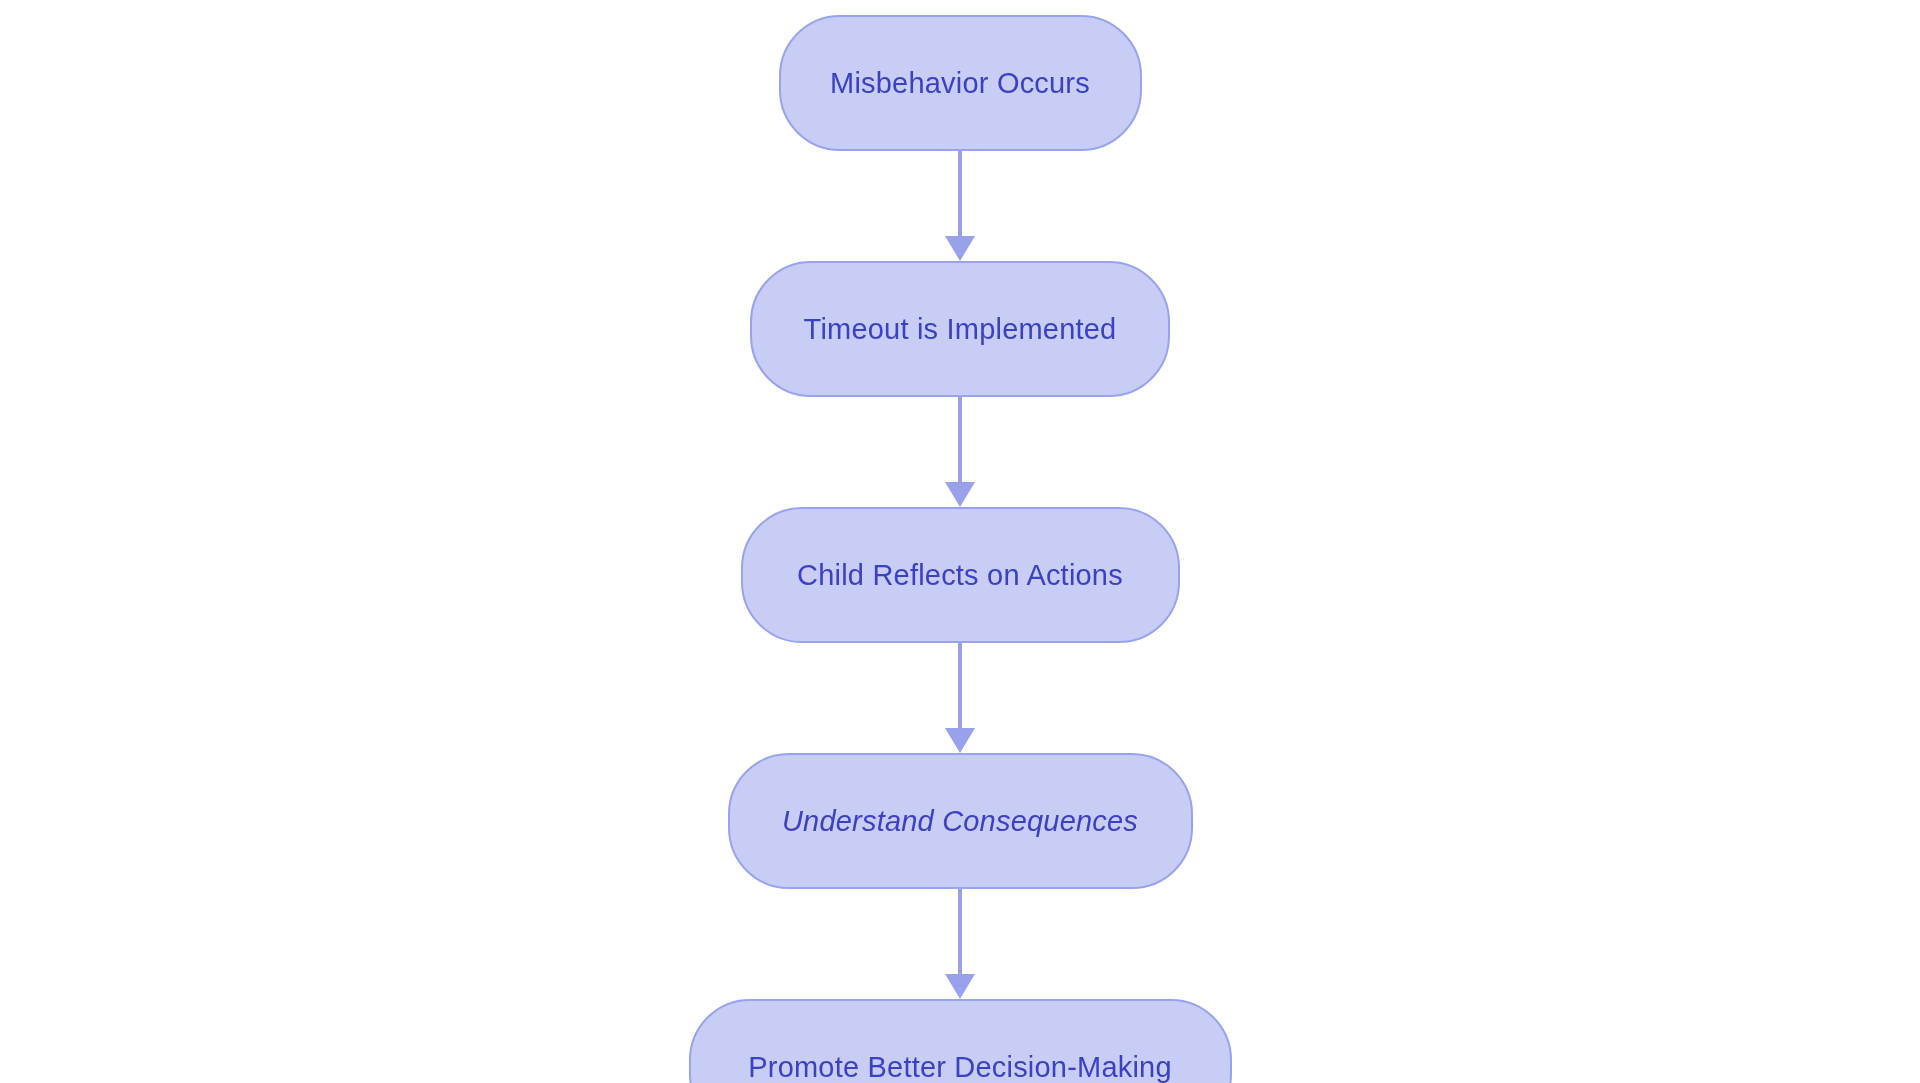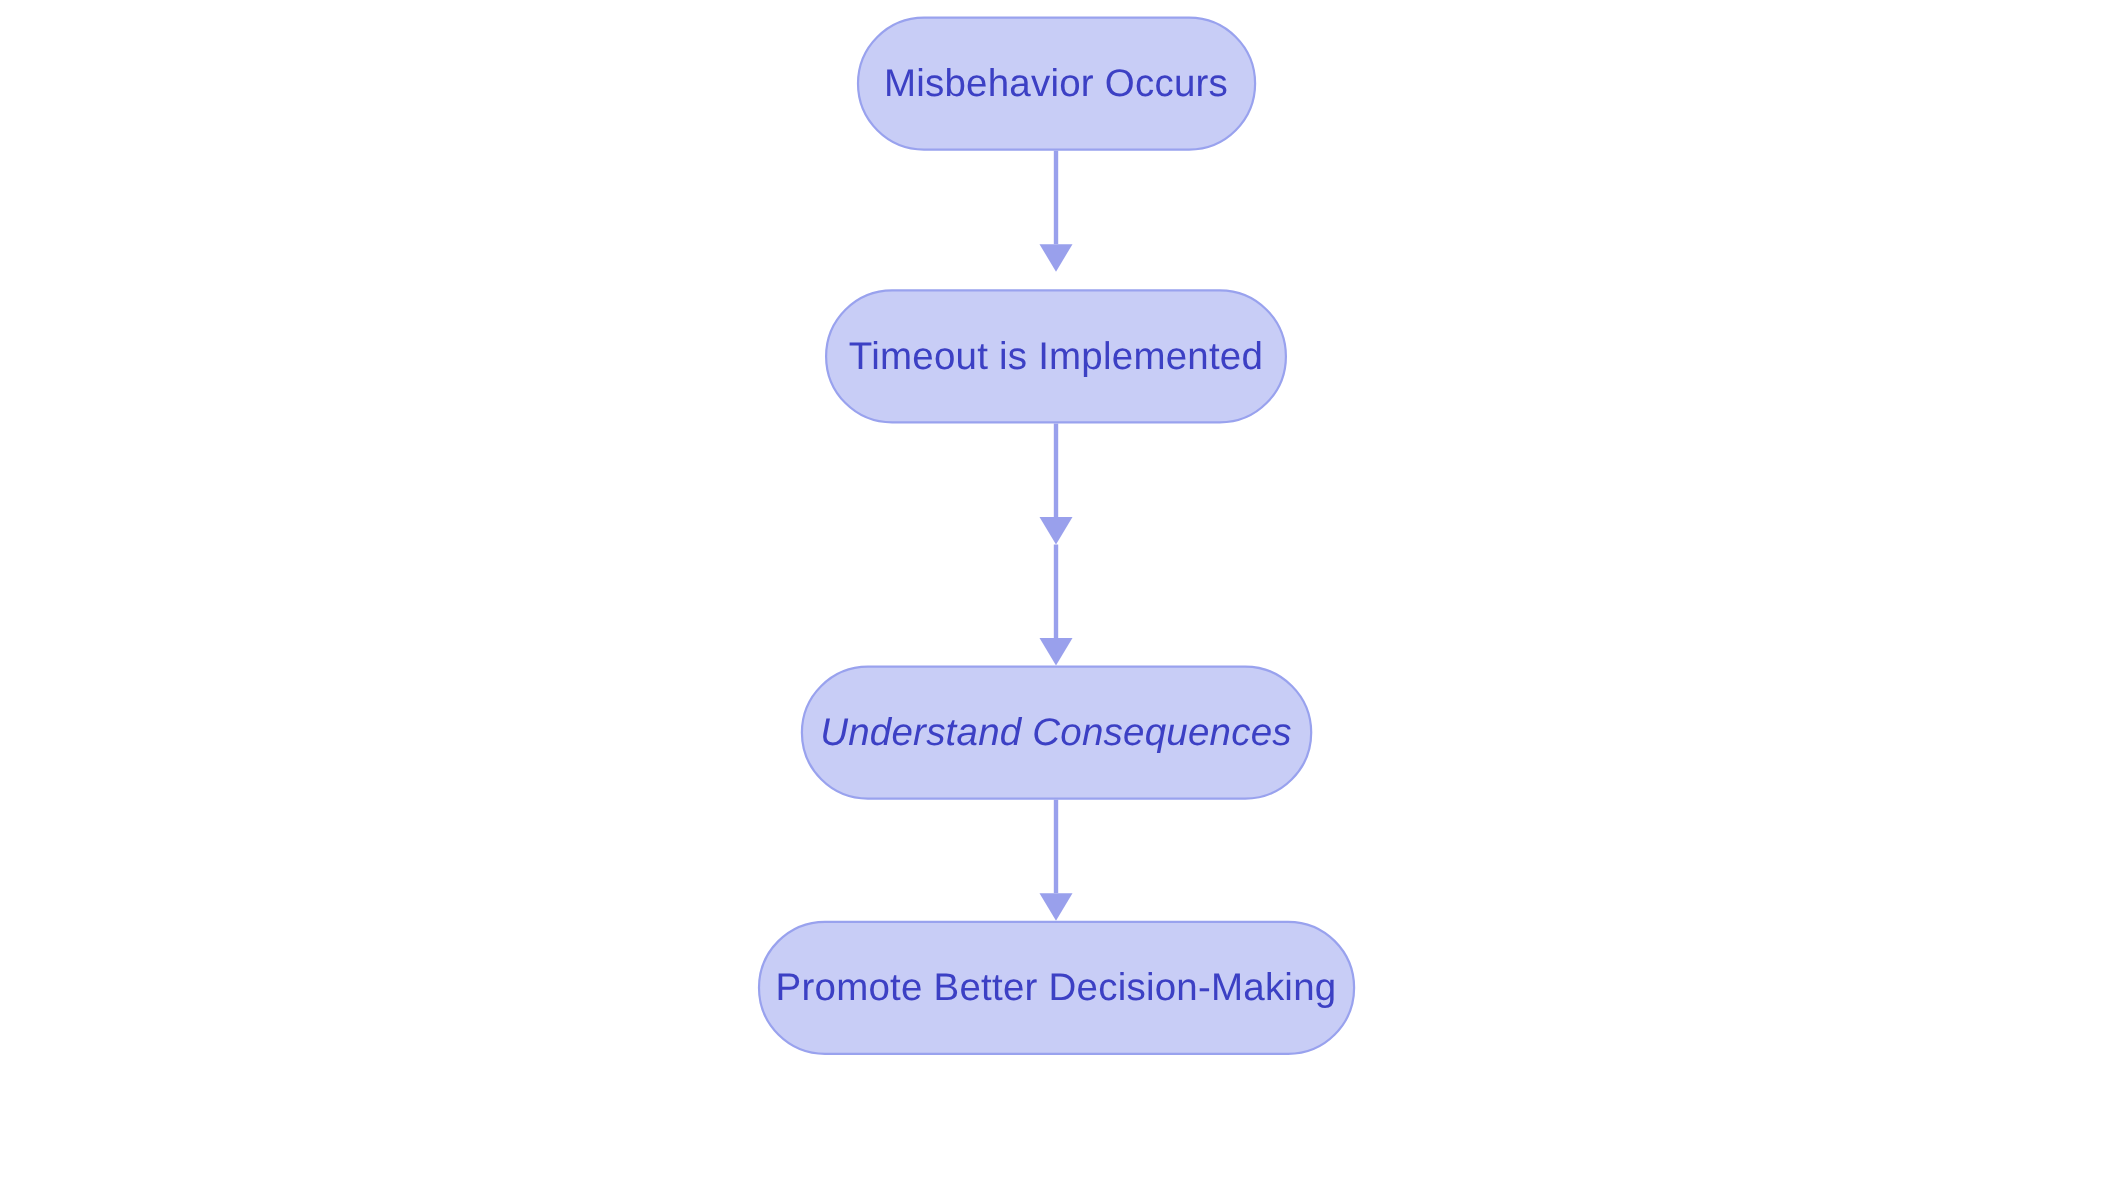--- a/index.html
+++ b/index.html
@@ -19,35 +19,35 @@
   }
   .flowchart{
     position:absolute;
     top:15px;left:0;
     width:1920px;
     display:flex;
     flex-direction:column;
     align-items:center;
   }
   .flow-node{
-    height:122px;
+    height:136px;
     border-radius:61px;
     background:var(--node-fill);
     border:2px solid var(--node-border);
     color:var(--node-text);
     display:flex;
     align-items:center;
     justify-content:center;
-    font-size:35px;
+    font-size:29px;
     letter-spacing:0.2px;
     text-align:center;
     flex:0 0 auto;
   }
   .w1{width:363px;}
-  .w2{width:420px;margin-top:16px;}
+  .w2{width:420px;}
   .w3{width:439px;}
   .w4{width:465px;font-style:italic;}
   .w5{width:543px;}
   .connector{
     height:110px;
     display:flex;
     flex-direction:column;
     align-items:center;
     flex:0 0 auto;
   }
@@ -75,20 +75,21 @@
     <div class="head"></div>
   </div>
 
   <div class="flow-node w2">Timeout is Implemented</div>
 
   <div class="connector">
     <div class="line"></div>
     <div class="head"></div>
   </div>
 
+  <div class="flow-node w3">Child Reflects on Actions</div>
 
   <div class="connector">
     <div class="line"></div>
     <div class="head"></div>
   </div>
 
   <div class="flow-node w4">Understand Consequences</div>
 
   <div class="connector">
     <div class="line"></div>

